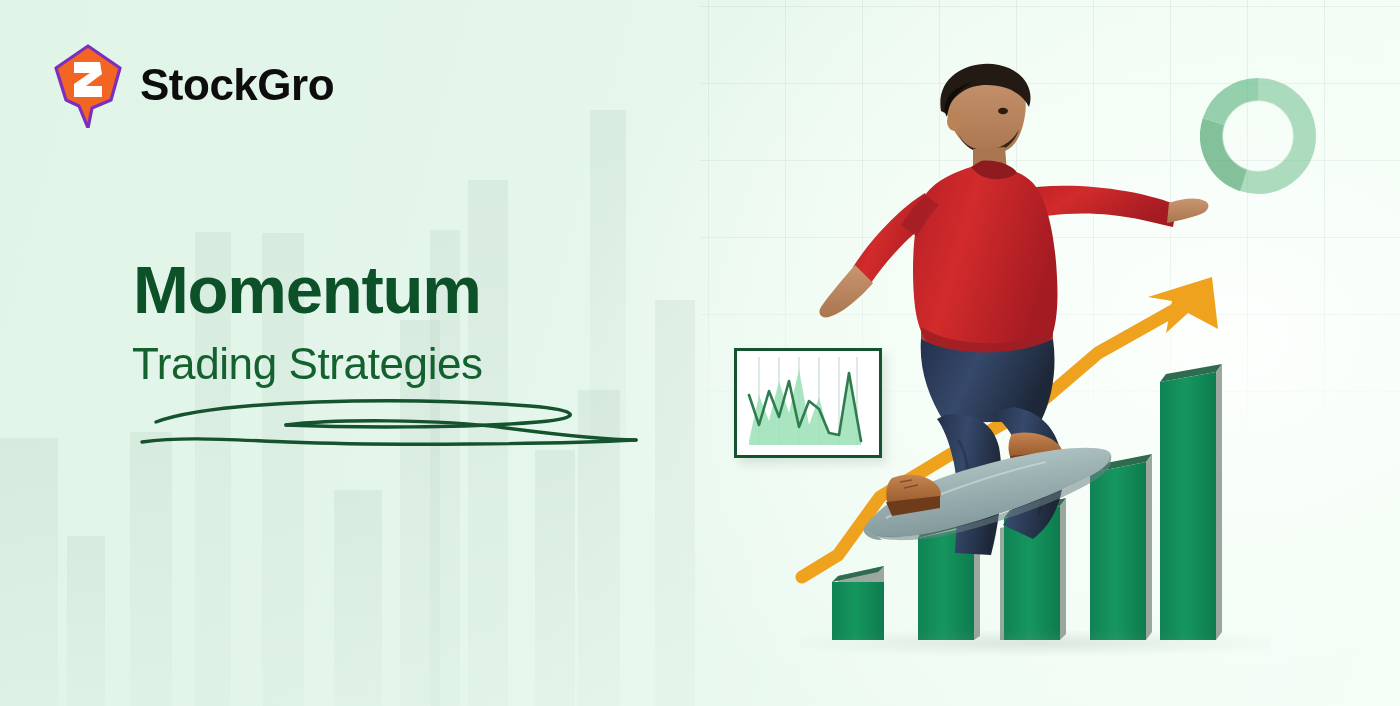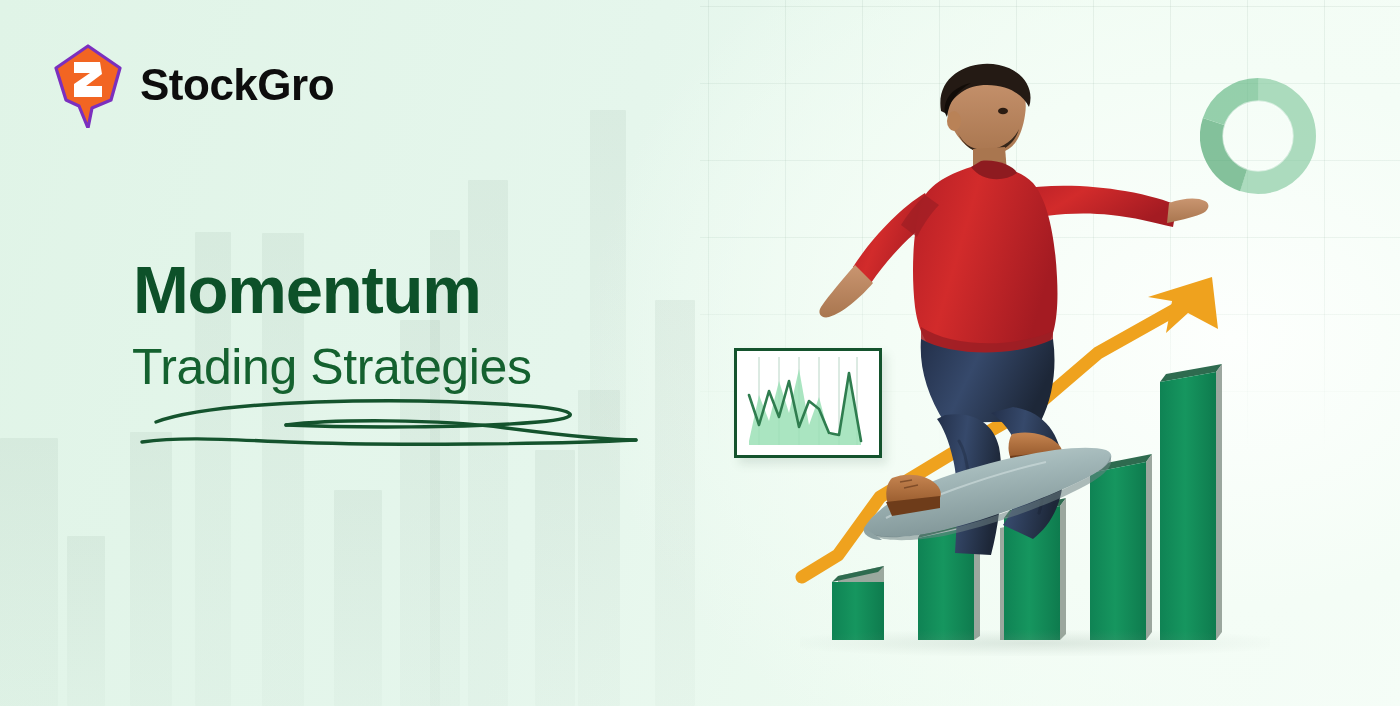--- a/index.html
+++ b/index.html
@@ -87,21 +87,21 @@
   .headline-main {
     font-size: 67px;
     font-weight: 700;
     color: #0d5129;
     line-height: 1.04;
     letter-spacing: -1.2px;
     margin: 15px;
     white-space: nowrap;
   }
   .headline-sub {
-    font-size: 50px;
+    font-size: 44px;
     font-weight: 400;
     color: #14612f;
     line-height: 1.1;
     letter-spacing: -0.4px;
     margin: 6px 0 0 14px;
     white-space: nowrap;
   }
   .headline-swoosh {
     position: absolute;
     left: 20px;

